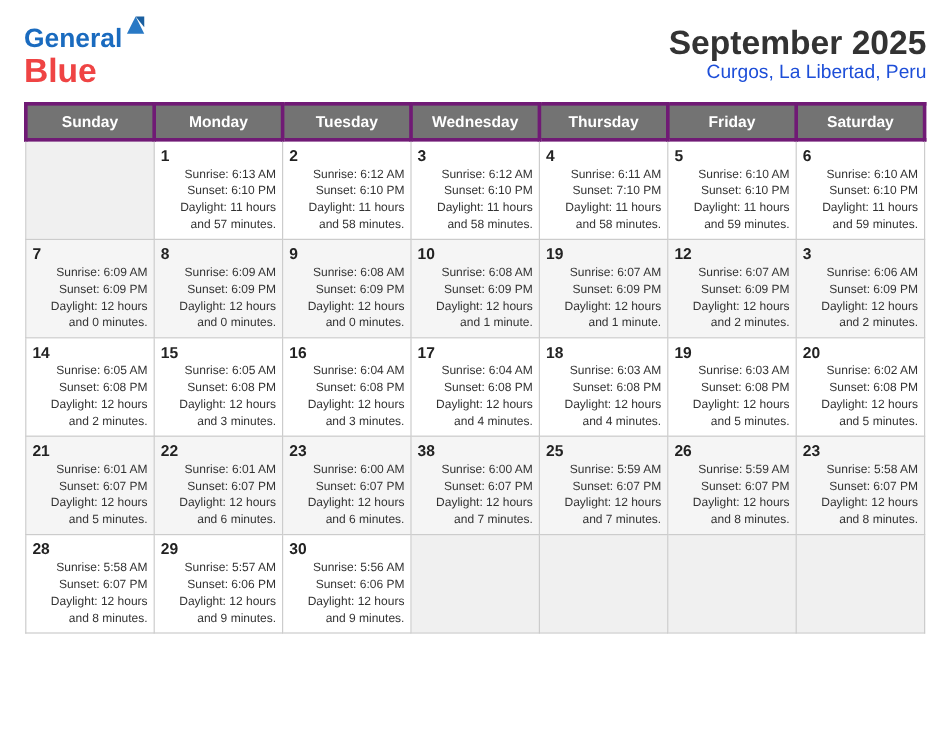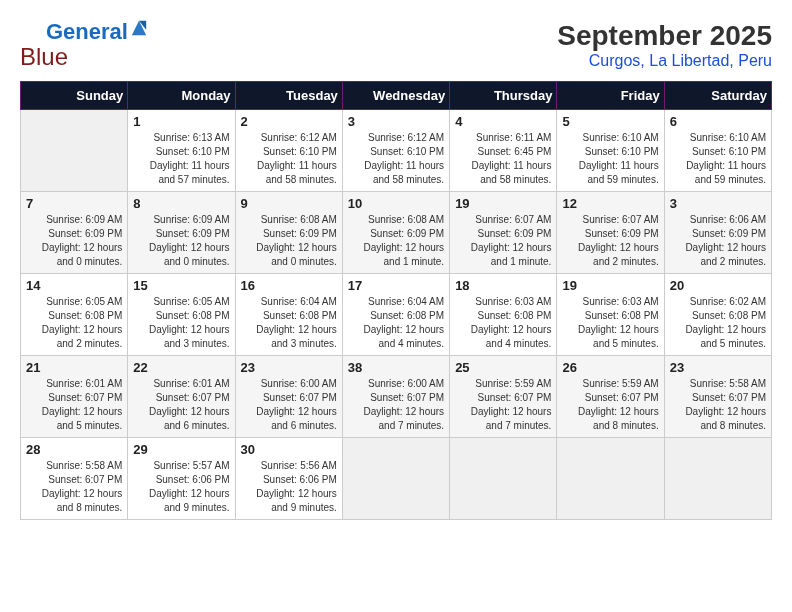--- a/index.html
+++ b/index.html
@@ -46,27 +46,27 @@
     .subtitle {
       font-size: 16px;
       color: #1d4ed8;
     }
     table {
       width: 100%;
       border-collapse: collapse;
       font-size: 11px;
     }
     thead tr th {
-      background: #0f172a;
+      background: #737373;
       color: #fff;
       padding: 6px 4px;
-      text-align: right;
+      text-align: center;
       font-size: 13px;
       font-weight: bold;
-      border: 1px solid #701a75;
+      border: 3px solid #701a75;
     }
     tbody tr td {
       border: 1px solid #ccc;
       padding: 4px 5px;
       vertical-align: top;
       min-height: 80px;
       height: 80px;
     }
     .day-number {
       font-size: 13px;
@@ -92,28 +92,28 @@
     .empty-cell {
       background: #f0f0f0 !important;
     }
   </style>
 </head>
 <body>
 
 <div class="header">
   <div class="logo">
     <div>
-      <div style="display:flex; align-items:center;margin-left:26px;">
+      <div style="display:flex; ">
         <span class="logo-text"><span>General</span></span>
         <svg class="logo-icon" viewBox="0 0 20 20">
           <polygon points="2,18 10,2 18,18" fill="#2979c5"></polygon>
           <polygon points="10,2 18,2 18,12" fill="#1a5fa0"></polygon>
         </svg>
       </div>
-      <div class="logo-text" style="color:#7f1d1d; font-size:24px; font-weight:normal;">Blue</div>
+      <div class="logo-text" style="color:#ef4444; font-size:28px; font-weight:bold;">Blue</div>
     </div>
   </div>
   <div class="title-block">
     <div class="month-title">September 2025</div>
     <div class="subtitle">Curgos, La Libertad, Peru</div>
   </div>
 </div>
 
 <table>
   <thead>
@@ -147,21 +147,21 @@
         <td>
           <div class="day-number">3</div>
           <div class="day-info" style="white-space: pre-line;">Sunrise: 6:12 AM
 Sunset: 6:10 PM
 Daylight: 11 hours
 and 58 minutes.</div>
         </td>
         <td>
           <div class="day-number">4</div>
           <div class="day-info" style="white-space: pre-line;">Sunrise: 6:11 AM
-Sunset: 6:45 PM
+Sunset: 7:10 PM
 Daylight: 11 hours
 and 58 minutes.</div>
         </td>
         <td>
           <div class="day-number">5</div>
           <div class="day-info" style="white-space: pre-line;">Sunrise: 6:10 AM
 Sunset: 6:10 PM
 Daylight: 11 hours
 and 59 minutes.</div>
         </td>

